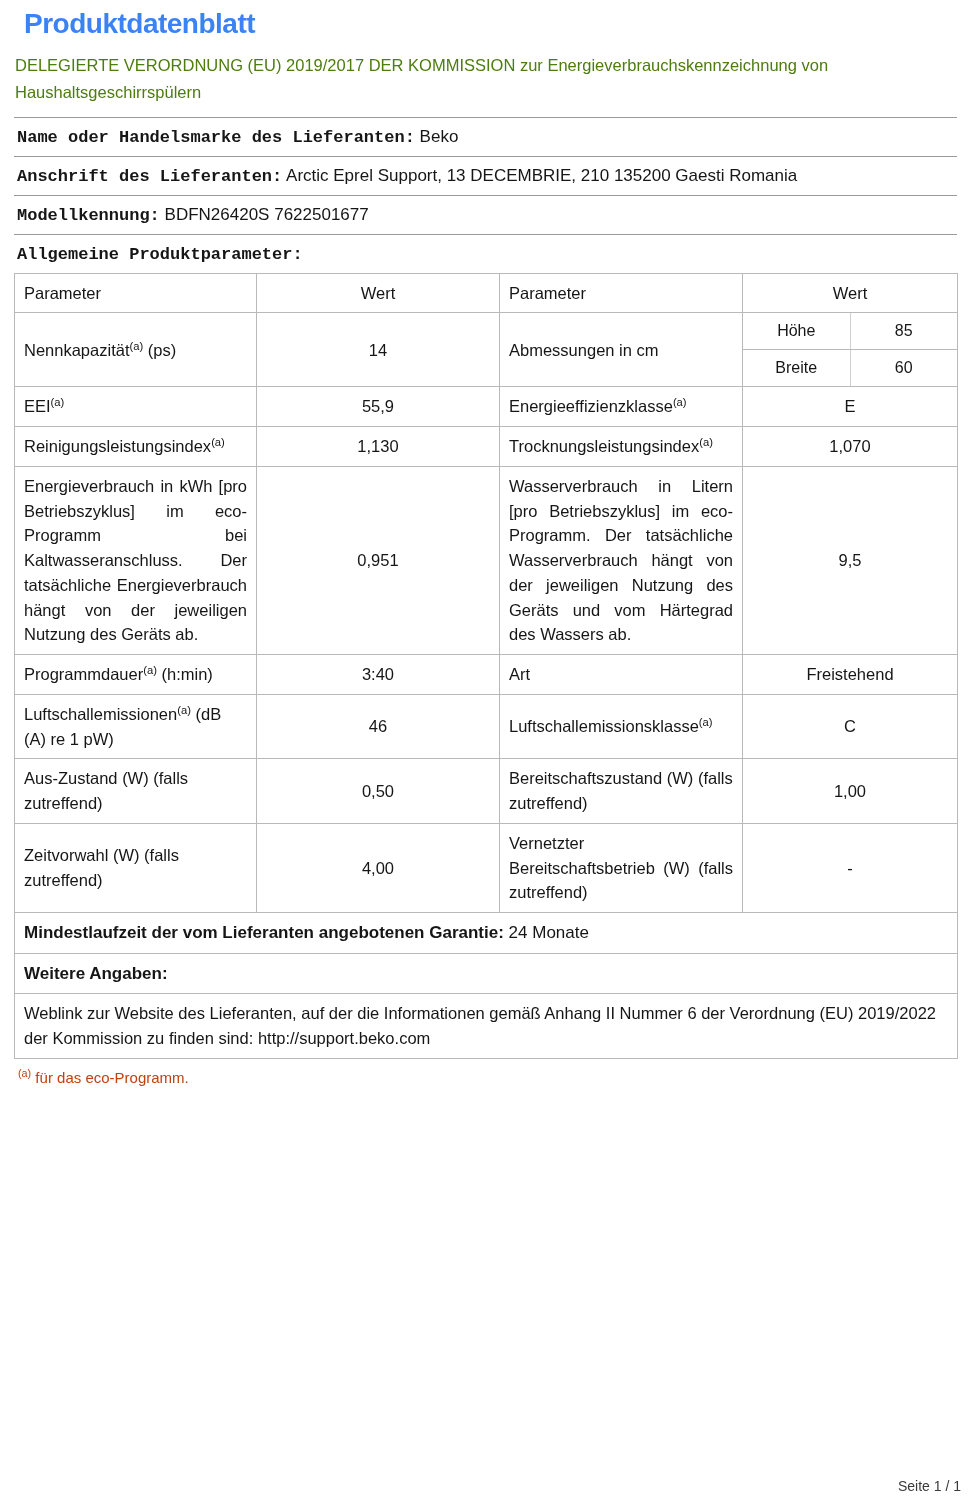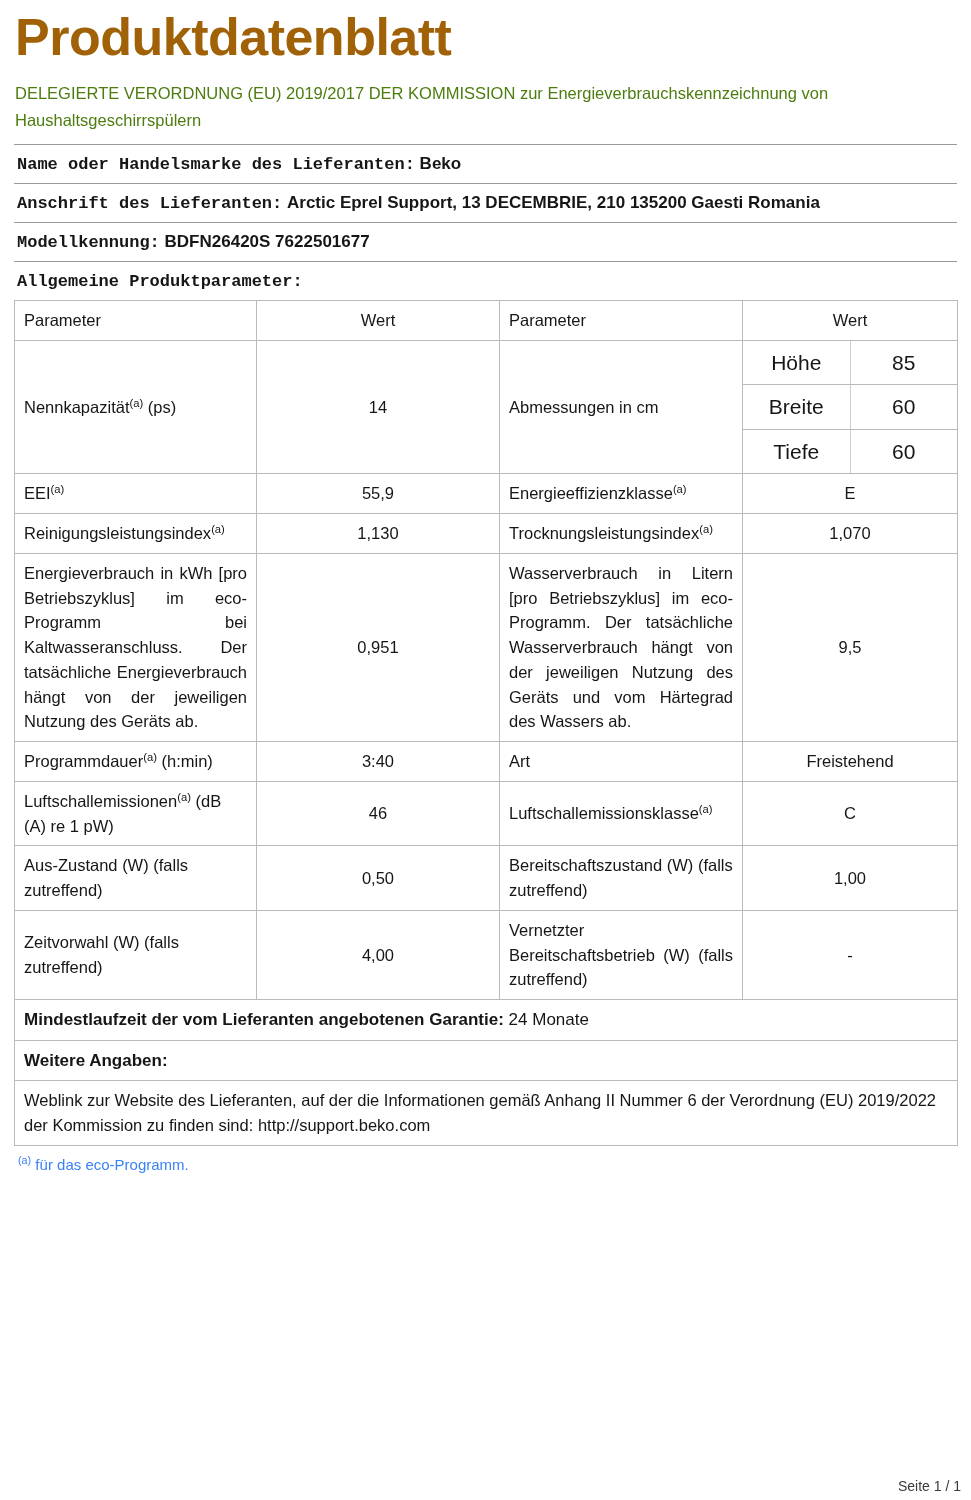--- a/index.html
+++ b/index.html
@@ -17,25 +17,25 @@
   .page {
     position: relative;
     width: 971px;
     height: 1500px;
     box-sizing: border-box;
     padding: 0 14px;
   }
 
   
   .doc-title {
-    font-size: 52px;
+    font-size: 28px;
     font-weight: bold;
-    color: #a16207;
+    color: #3b82f6;
     letter-spacing: -0.5px;
-    margin: 8px 0 0 1px;
+    margin: 8px 0 0 10px;
     line-height: 1.15;
   }
   .doc-subtitle {
     font-size: 16.5px;
     line-height: 1.62;
     color: #4d7c0f;
     margin: 12px 1px 11px 1px;
     max-width: 900px;
   }
 
@@ -49,21 +49,21 @@
     border-top: 1.4px solid #9a9a9a;
     padding: 9px 2px 9px 3px;
     font-size: 17px;
     vertical-align: middle;
   }
   .info-label {
     font-weight: bold;
     font-family: Liberation Mono, monospace;
   }
   .info-value {
-    font-weight: bold;
+    font-weight: normal;
   }
 
   
   .param-table {
     width: 100%;
     border-collapse: collapse;
     table-layout: fixed;
     font-size: 16.5px;
   }
   .param-table td, .param-table th {
@@ -103,21 +103,21 @@
   
   .dim-table {
     width: 100%;
     border-collapse: collapse;
     table-layout: fixed;
   }
   .dim-table td {
     border: none;
     border-bottom: 1px solid #b9b9b9;
     padding: 6px 4px;
-    font-size: 21px;
+    font-size: 16px;
     text-align: center;
     line-height: 1.5;
   }
   .dim-table tr:last-child td { border-bottom: none; }
   .dim-name { width: 50%; border-right: 1px solid #cfcfcf !important; }
   .dim-val  { width: 50%; }
   .nested-host { padding: 0 !important; vertical-align: middle; }
 
   .full-row {
     text-align: left;
@@ -129,21 +129,21 @@
   .weblink-row {
     text-align: left;
     padding: 11px 6px 12px 6px;
     font-size: 16.5px;
     line-height: 1.68;
   }
 
   .footnote {
     font-size: 15px;
     margin: 10px 0 4px 4px;
-    color: #3b82f6;
+    color: #c2410c;
   }
   .footnote sup { font-size: 0.72em; }
 
   .page-number {
     position: absolute;
     right: 10px;
     bottom: 14px;
     font-size: 14px;
     color: #3a3a3a;
   }
@@ -212,24 +212,20 @@
           <table class="dim-table">
             <tbody>
               <tr>
                 <td class="dim-name">Höhe</td>
                 <td class="dim-val">85</td>
               </tr>
               <tr>
                 <td class="dim-name">Breite</td>
                 <td class="dim-val">60</td>
               </tr>
-              <tr>
-                <td class="dim-name">Tiefe</td>
-                <td class="dim-val">60</td>
-              </tr>
             </tbody>
           </table>
         </td>
       </tr>
 
       <tr>
         <td class="lbl">
           <span>EEI</span><sup>(a)</sup>
         </td>
         <td class="val">55,9</td>

